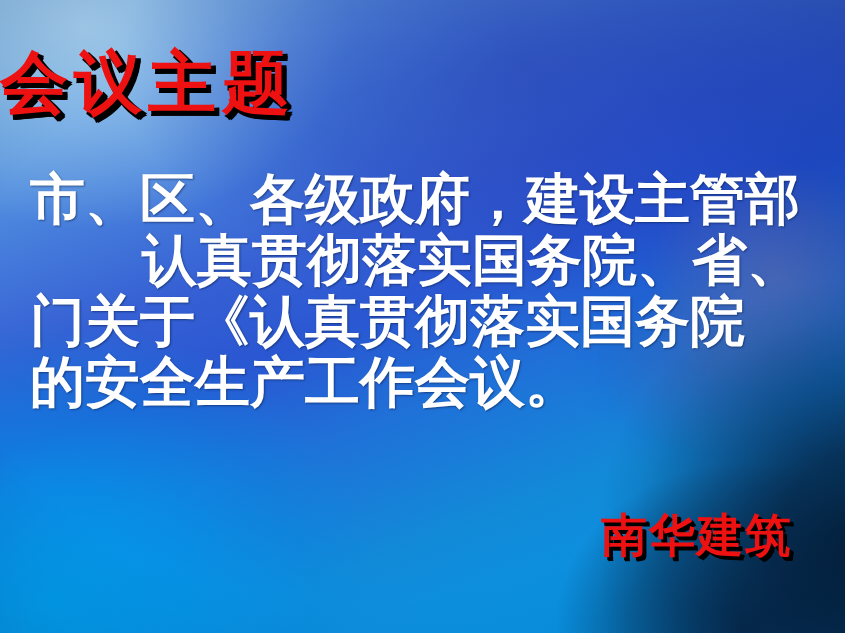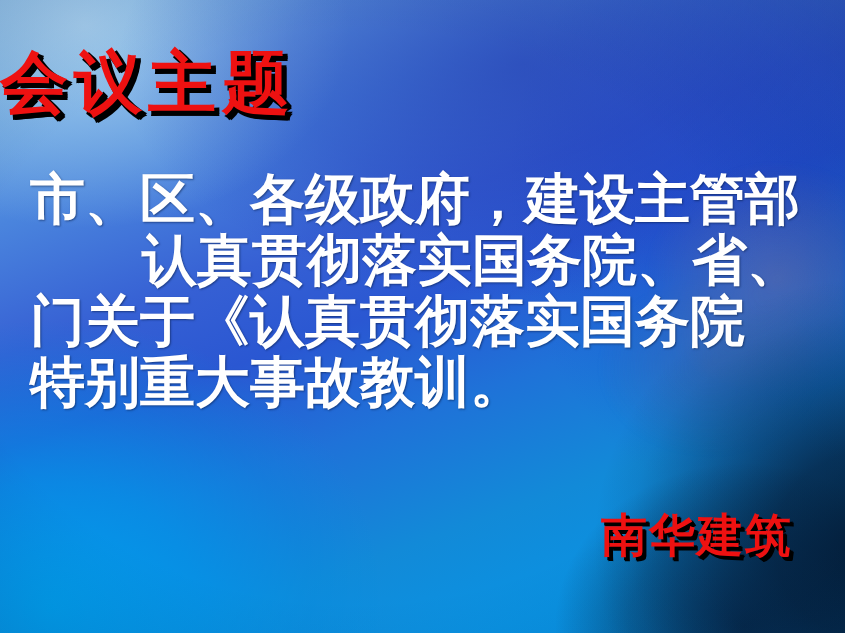--- a/index.html
+++ b/index.html
@@ -178,18 +178,18 @@
   <div class="bg-layer" id="bg-haze"></div>
   <div class="bg-layer" id="bg-hill"></div>
   <div class="bg-layer" id="bg-vignette"></div>
 
   <div id="title">会议主题</div>
 
   <div id="body-text">
     <span class="ln">市、区、各级政府，建设主管部</span>
     <span class="ln indent">认真贯彻落实国务院、省、</span>
     <span class="ln">门关于《认真贯彻落实国务院</span>
-    <span class="ln">特别重大事故教训。</span>
+    <span class="ln">的安全生产工作会议。</span>
   </div>
 
   <div id="signature">南华建筑</div>
 
 </div>
 
 </body></html>

